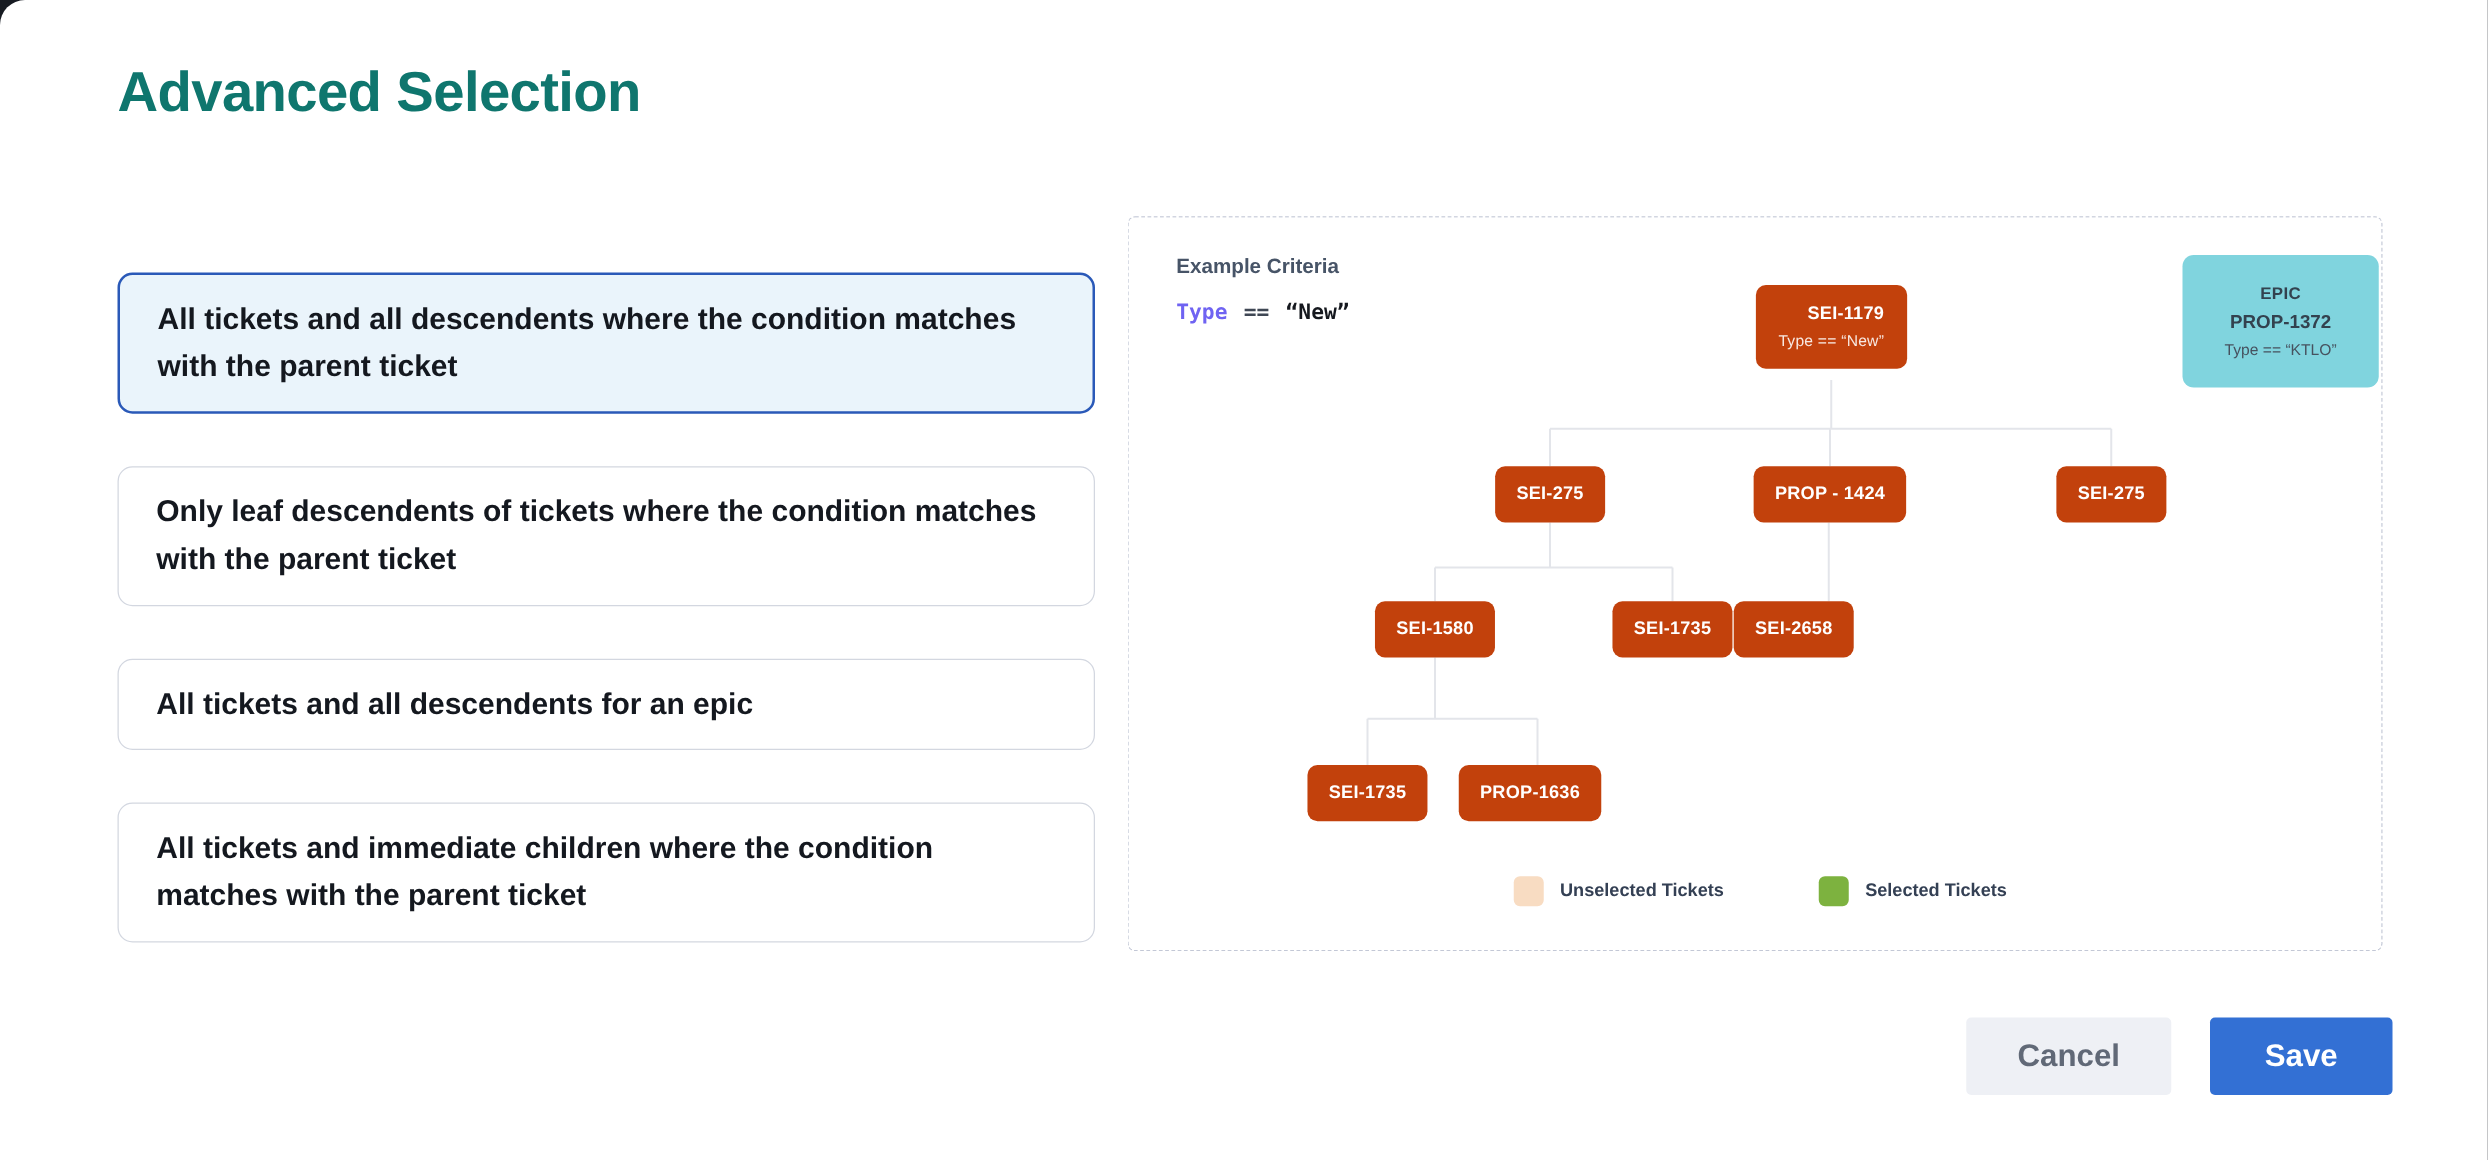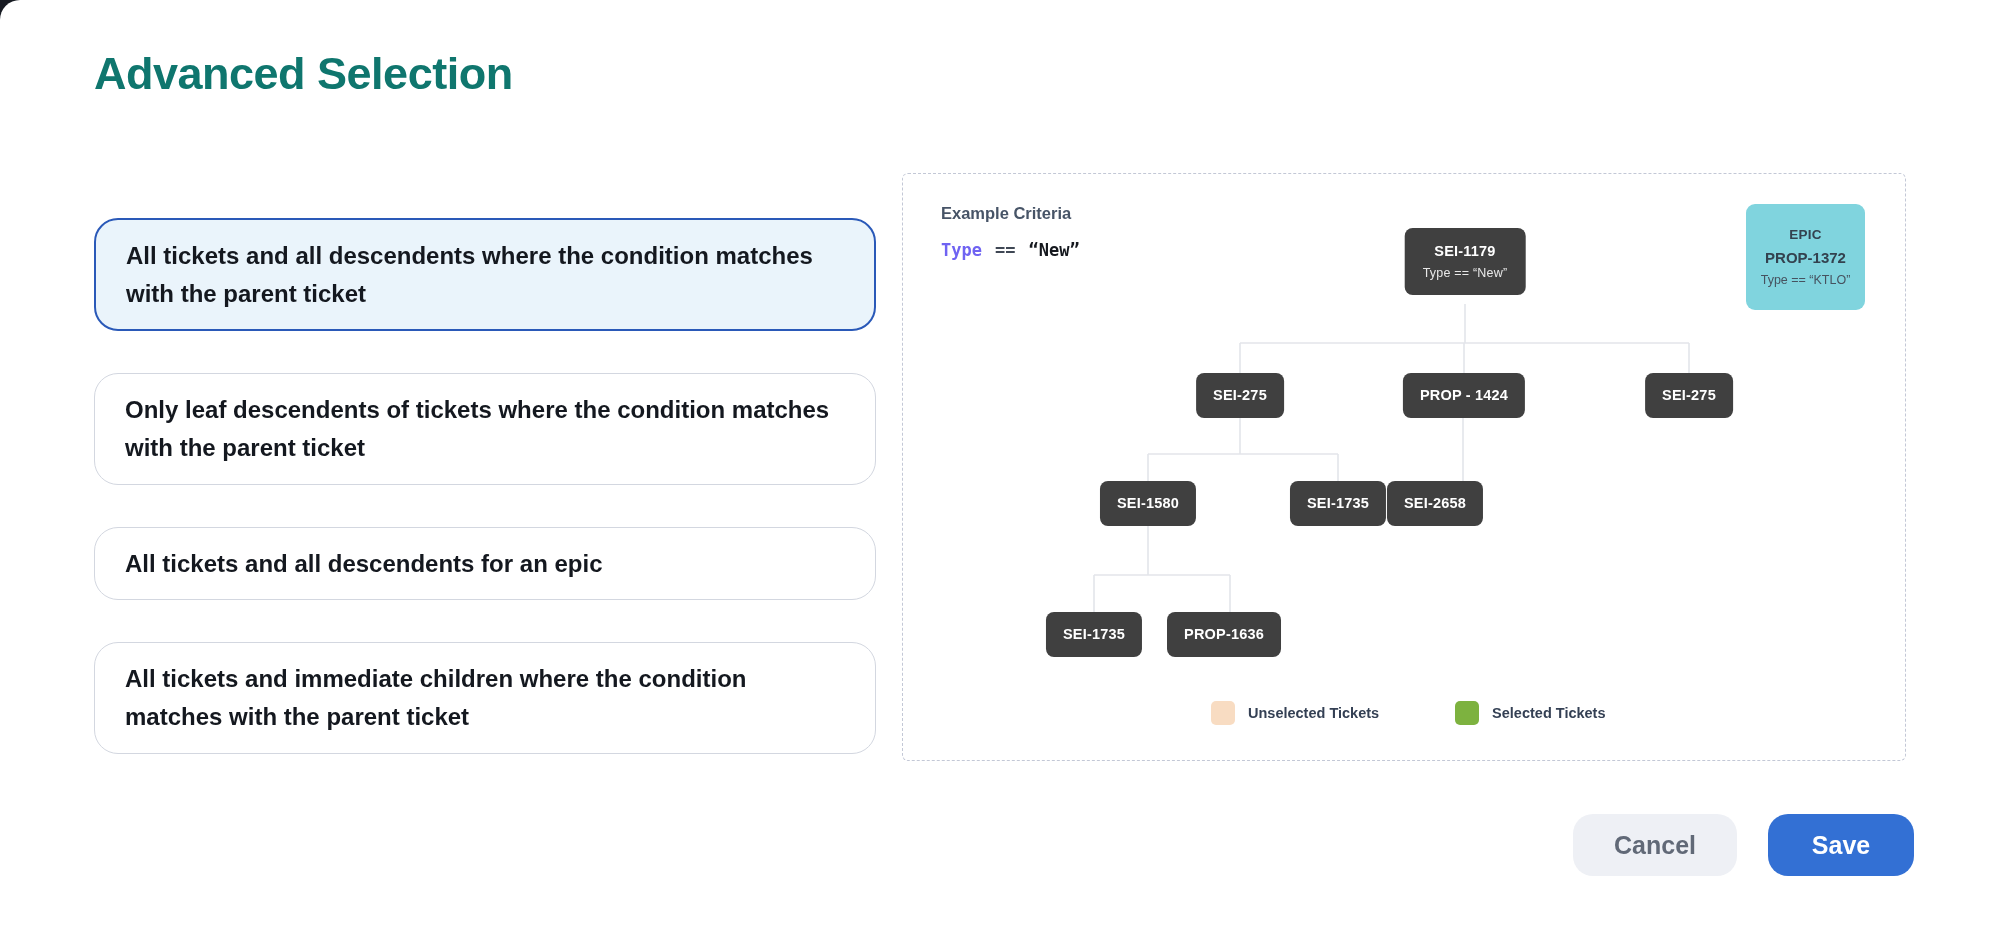--- a/index.html
+++ b/index.html
@@ -15,21 +15,21 @@
   }
   
   .page-title{
     position:absolute;left:94px;top:48px;
     font-size:45px;font-weight:700;letter-spacing:-0.5px;color:#0f766e;
   }
   .options{position:absolute;left:94px;top:218px;width:782px;}
   .option-card{
     box-sizing:border-box;width:782px;
     padding:17px 30px;margin-bottom:42px;
-    border:1.6px solid #d3d7e0;border-radius:24px;background:#ffffff;
+    border:1.6px solid #d3d7e0;border-radius:12px;background:#ffffff;
     font-size:24px;line-height:1.57;font-weight:600;color:#14181f;
     cursor:pointer;
   }
   .option-card.selected{
     border:2.2px solid #2a59b8;background:#eaf4fb;
   }
   
   .example-panel{
     position:absolute;left:902px;top:173px;width:1004px;height:588px;
     border:1.6px dashed #c3c8d6;border-radius:6px;box-sizing:border-box;
@@ -43,52 +43,52 @@
     font-family:"DejaVu Sans Mono","Liberation Mono",monospace;
     font-size:17px;font-weight:700;
   }
   .crit-field{color:#6f63f2;margin-right:13px;}
   .crit-op{color:#3f4754;margin-right:13px;}
   .crit-val{color:#15181e;}
   
   .connectors{position:absolute;left:0;top:0;pointer-events:none;}
   .node{
     position:absolute;transform:translateX(-50%);
-    background:#404040;color:#ffffff;border-radius:8px;
+    background:#c2410c;color:#ffffff;border-radius:8px;
     height:45px;line-height:45px;padding:0 17px;white-space:nowrap;
-    font-size:14.5px;font-weight:700;letter-spacing:0.2px;text-align:center;
+    font-size:14.5px;font-weight:700;letter-spacing:0.2px;text-align:right;
   }
   .node.root{
     height:auto;line-height:normal;padding:15px 18px;
   }
   .node.root .node-id{font-size:14.5px;font-weight:700;}
   .node.root .node-sub{
     margin-top:7px;font-size:12.5px;font-weight:400;color:rgba(255,255,255,0.88);
   }
   .epic-card{
-    position:absolute;left:843px;top:30px;width:119px;height:106px;
+    position:absolute;left:843px;top:30px;width:157px;height:106px;
     background:#80d4de;border-radius:9px;
     display:flex;flex-direction:column;align-items:center;justify-content:center;gap:7px;
   }
   .epic-type{font-size:13.5px;font-weight:700;color:#33424f;letter-spacing:0.3px;}
   .epic-id{font-size:15px;font-weight:700;color:#33424f;}
   .epic-crit{font-size:12.5px;color:#46525f;}
   
   .legend{
     position:absolute;left:308px;top:527px;
     display:flex;align-items:center;gap:76px;
   }
   .legend-item{display:flex;align-items:center;gap:13px;
     font-size:14.5px;font-weight:700;color:#344054;}
   .swatch{width:24px;height:24px;border-radius:5px;}
   .swatch.unselected{background:#f8dcc2;}
   .swatch.selected{background:#7db23f;}
   
   .btn{
-    position:absolute;top:814px;height:62px;border:none;border-radius:20px;
+    position:absolute;top:814px;height:62px;border:none;border-radius:4px;
     font-family:"Liberation Sans","DejaVu Sans",sans-serif;
     font-size:25px;font-weight:700;cursor:pointer;
   }
   .btn-cancel{left:1573px;width:164px;background:#eef0f5;color:#616977;}
   .btn-save{left:1768px;width:146px;background:#3370d4;color:#ffffff;}
 </style>
 </head>
 <body>
 
 <div class="modal">

